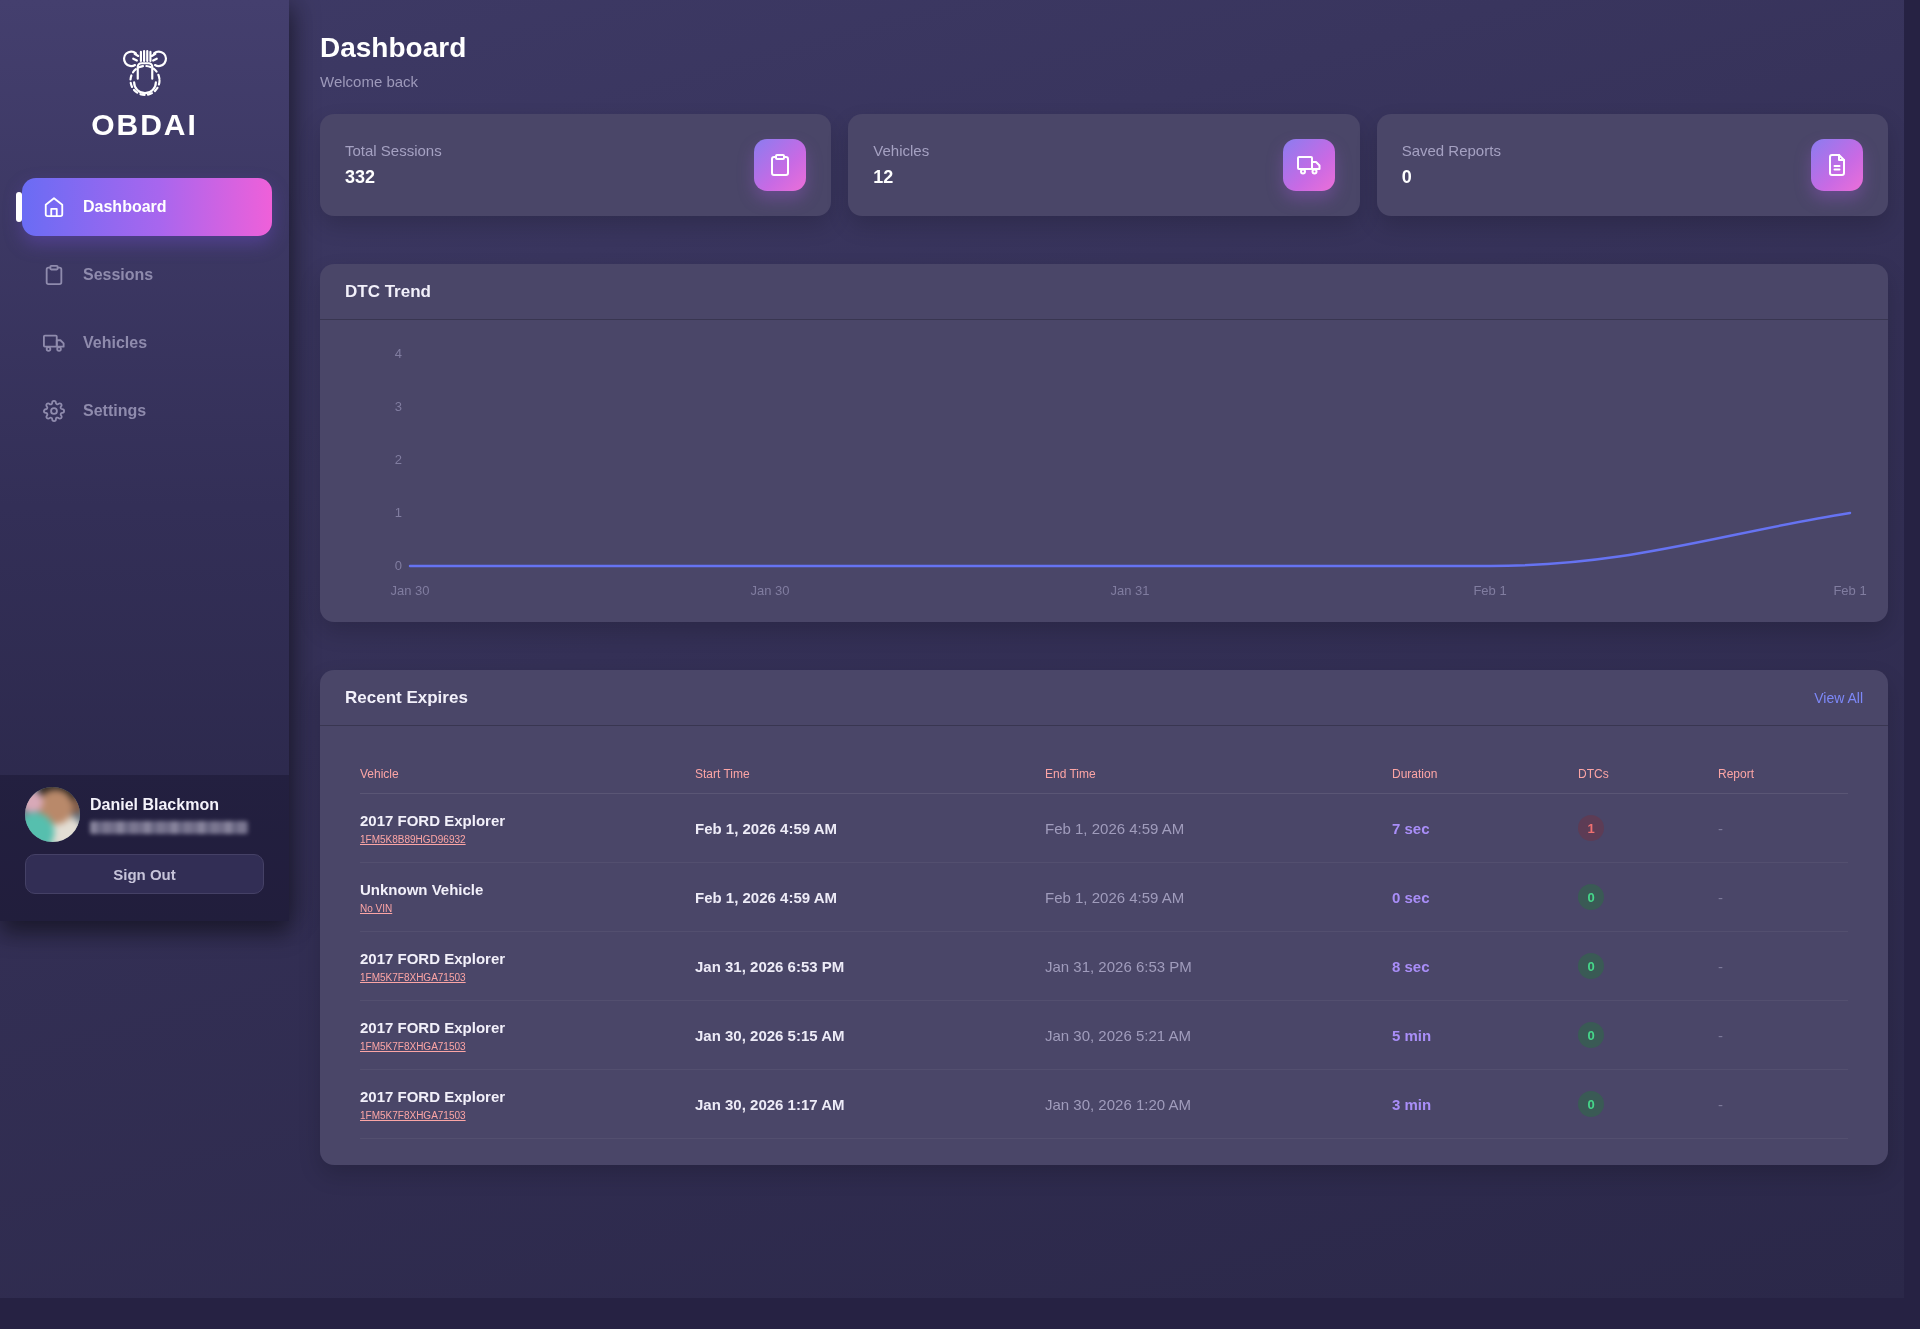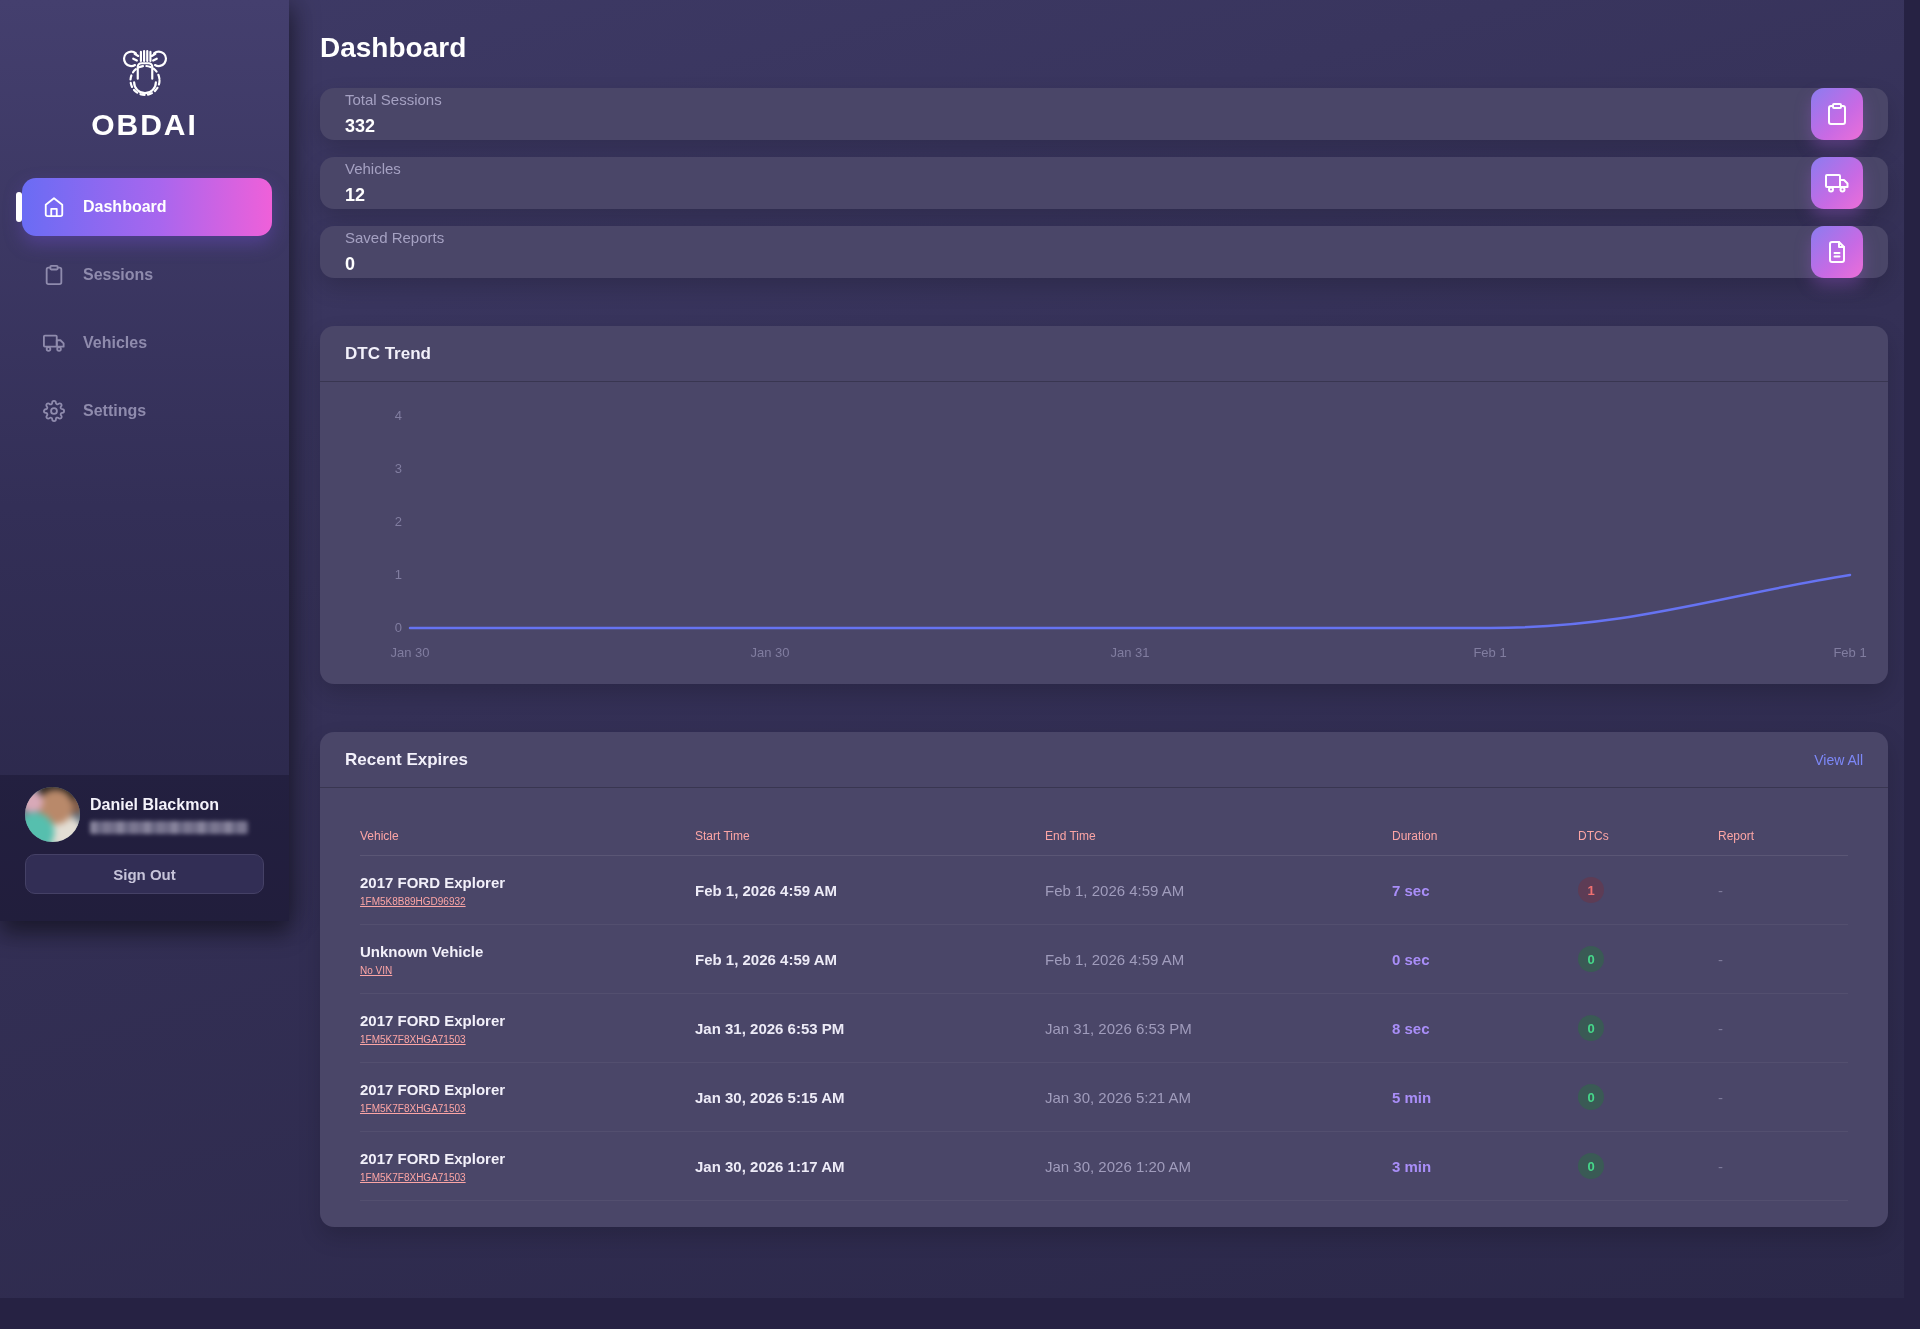--- a/index.html
+++ b/index.html
@@ -49,21 +49,21 @@
             filter:blur(2px); }
   .signout { display:block; width:100%; height:40px; margin-top:12px; border-radius:10px;
              border:1px solid #454166; background:#322e55; color:#c7c4da; font-size:15px; font-weight:600;
              font-family:"Liberation Sans",sans-serif; cursor:pointer; }
 
   
   .main { position:absolute; left:289px; top:0; width:1615px; height:1298px; padding:32px 16px 0 31px; }
   .page-title { font-size:28px; font-weight:700; color:#fff; }
   .page-sub { margin-top:9px; font-size:15px; color:#9d99ba; }
 
-  .stats { display:flex; gap:17px; margin-top:24px;flex-direction:column; }
+  .stats { display:flex; gap:17px; margin-top:24px; }
   .stat-card { flex:1; height:102px; border-radius:14px; background:#4a4668;
                box-shadow:0 10px 22px rgba(0,0,0,.16); display:flex; align-items:center;
                justify-content:space-between; padding:0 25px; }
   .stat-label { font-size:15px; color:#a5a1c2; }
   .stat-value { margin-top:8px; font-size:18px; font-weight:700; color:#fff; }
   .stat-icon { width:52px; height:52px; border-radius:13px; display:flex; align-items:center; justify-content:center;
                background:linear-gradient(135deg,#8b7cf0 0%,#c86ae4 60%,#ec6fd8 100%);
                box-shadow:0 8px 16px rgba(160,90,210,.35); color:#fff; }
 
   .card { border-radius:14px; background:#4a4668; box-shadow:0 10px 22px rgba(0,0,0,.16); }
@@ -170,20 +170,21 @@
           <div class="uname">Daniel Blackmon</div>
           <div class="uemail"></div>
         </div>
       </div>
       <button class="signout">Sign Out</button>
     </div>
   </aside>
 
   <main class="main">
     <h1 class="page-title">Dashboard</h1>
+    <p class="page-sub">Welcome back</p>
 
     <div class="stats">
         <div class="stat-card">
           <div>
             <div class="stat-label">Total Sessions</div>
             <div class="stat-value">332</div>
           </div>
           <div class="stat-icon">
             <svg viewBox="0 0 24 24" width="24" height="24" class="ic">
               <path d="M16 4h2a2 2 0 0 1 2 2v14a2 2 0 0 1-2 2H6a2 2 0 0 1-2-2V6a2 2 0 0 1 2-2h2"></path>

